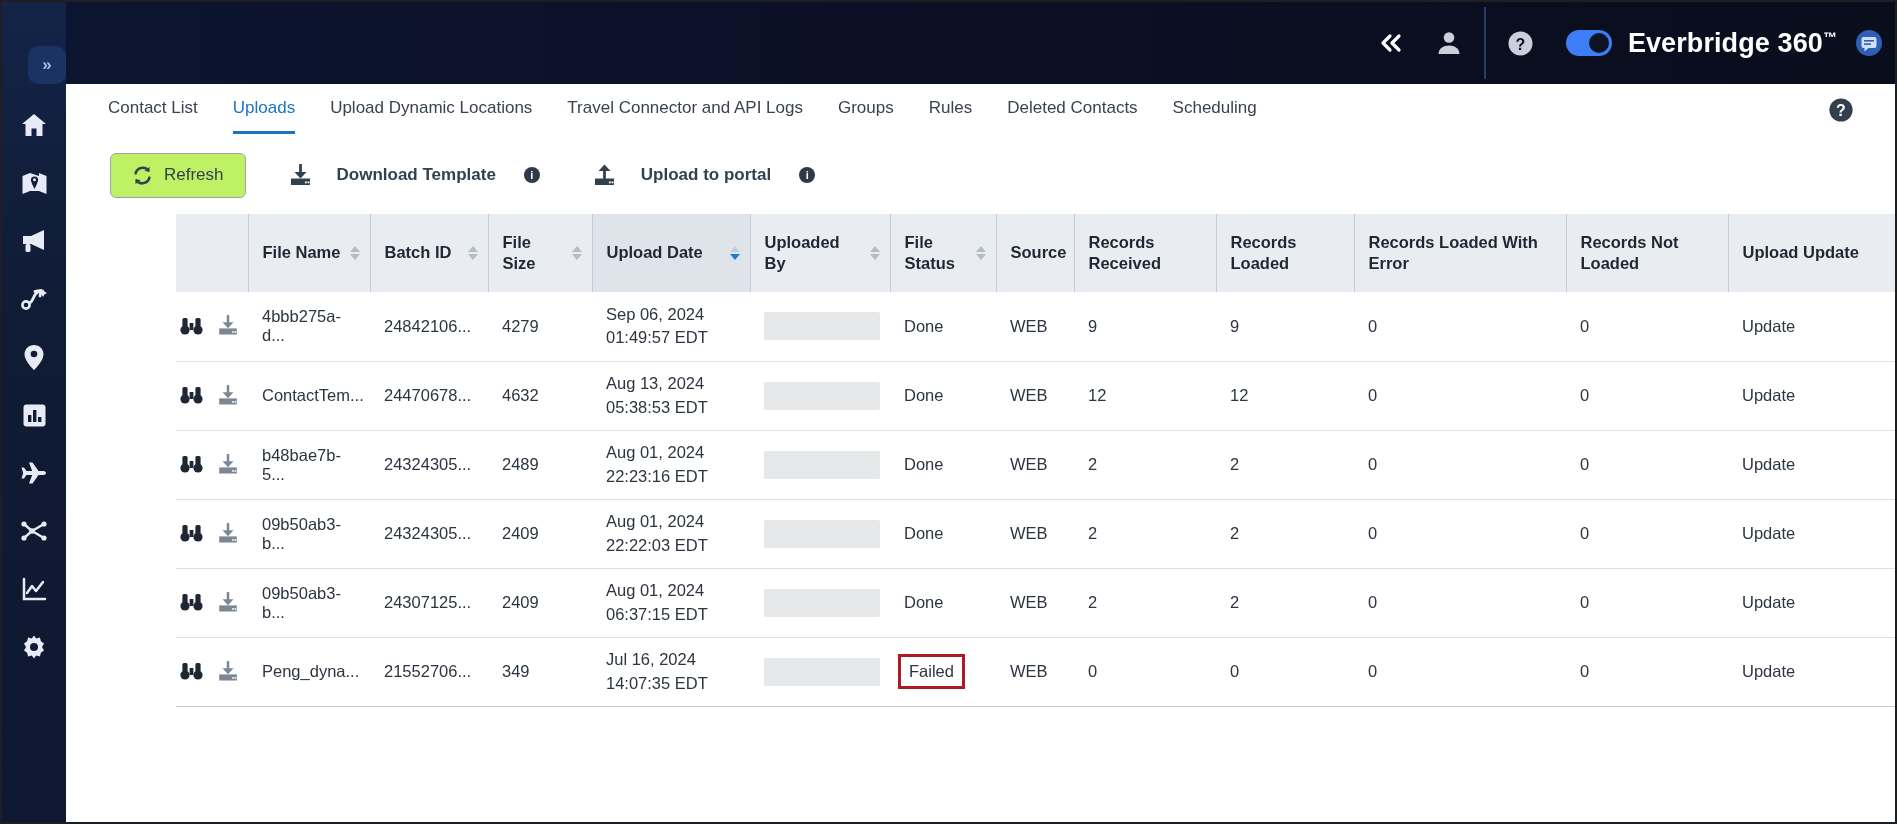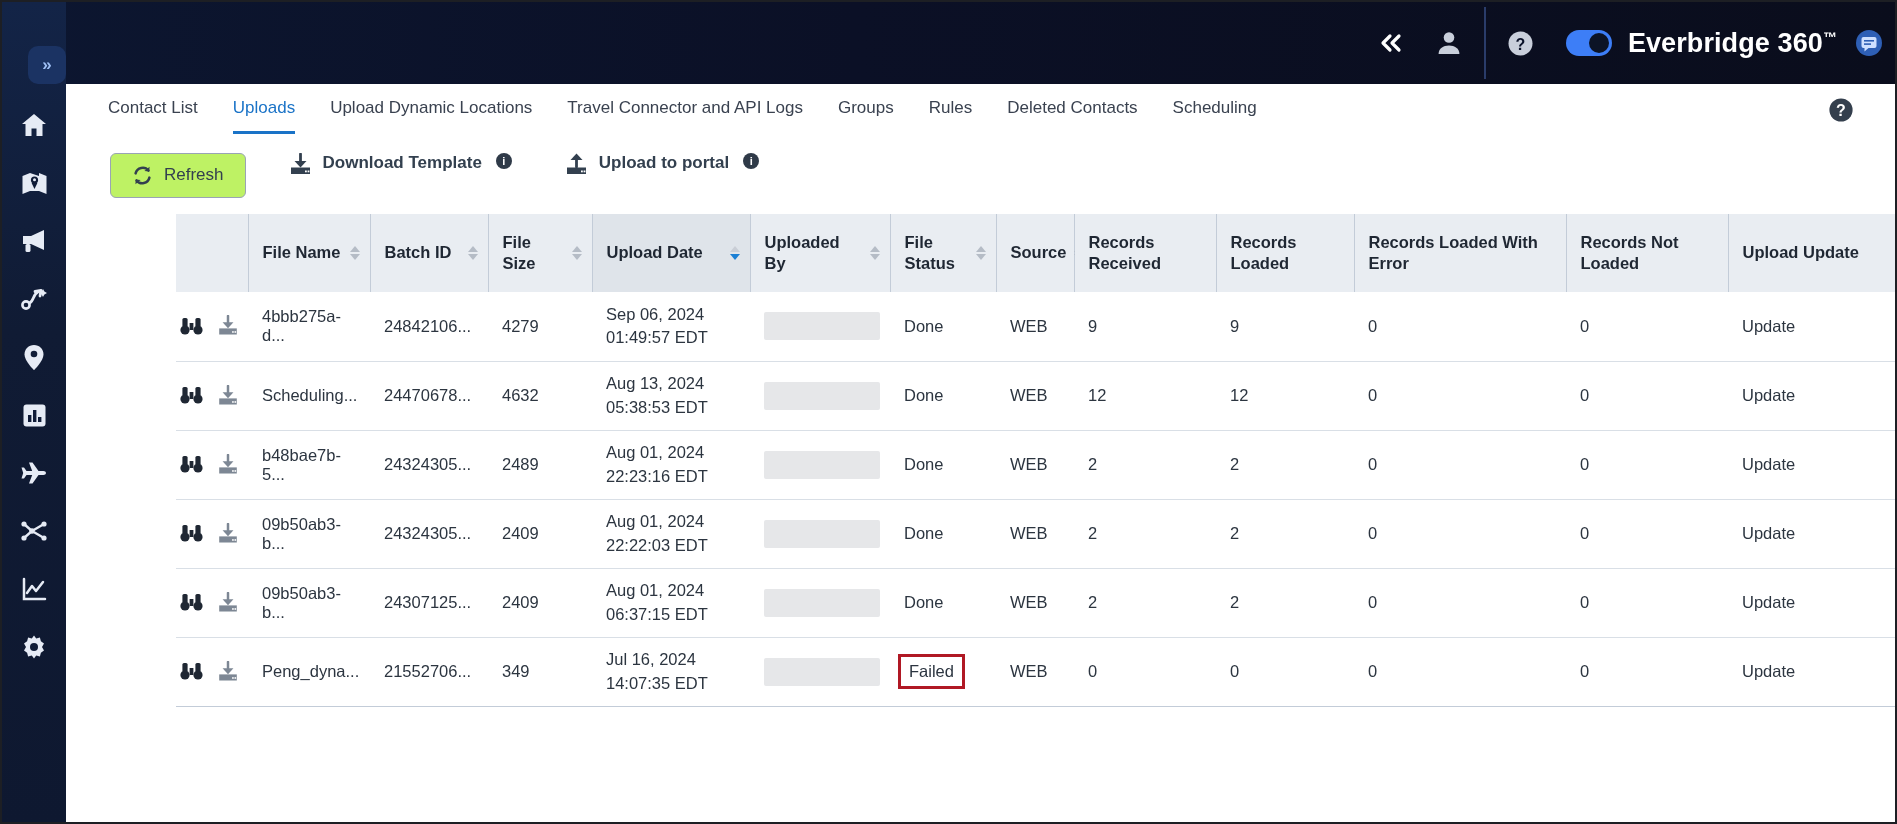--- a/index.html
+++ b/index.html
@@ -119,21 +119,21 @@
     width: 1833px; height: 58px;
     display: flex; align-items: center; padding-left: 44px;
   }
   .btn-refresh {
     display: flex; align-items: center; gap: 11px;
     height: 45px; padding: 0 21px;
     border: 1px solid #9aa4b4; border-radius: 6px;
     color: #33404f; font-size: 17px; background: #bef264;
   }
   .btn-flat {
-    display: flex; gap: 11px;
+    display: flex; align-items: center; gap: 25px;
     height: 45px; padding: 0 10px; margin-left: 33px;
     color: #33404f; font-size: 17px; font-weight: bold;
   }
   .info-dot {
     width: 16px; height: 16px; border-radius: 50%;
     background: #2f3a48; color: #fff; font-size: 11px; font-weight: bold;
     display: inline-flex; align-items: center; justify-content: center;
     margin-left: 3px; flex: none;
   }
 
@@ -587,21 +587,21 @@
                     <svg width="22" height="22" viewBox="0 0 23 23">
                       <path d="M11.5 1 L11.5 10" stroke="#7d8794" stroke-width="2.6" stroke-linecap="round" fill="none"></path>
                       <path d="M5.8 7.5 L11.5 13.8 L17.2 7.5 Z" fill="#7d8794"></path>
                       <path d="M2.3 14 L2.3 20.4 L20.7 20.4 L20.7 14" fill="#7d8794"></path>
                       <rect x="15.8" y="16.9" width="1.7" height="1.7" fill="#ffffff"></rect>
                       <rect x="18.3" y="16.9" width="1.7" height="1.7" fill="#ffffff"></rect>
                     </svg>
                   </span>
                 </div>
               </td>
-              <td>Scheduling...</td>
+              <td>ContactTem...</td>
               <td>24470678...</td>
               <td>4632</td>
               <td class="date-cell">
                 <div>Aug 13, 2024</div>
                 <div>05:38:53 EDT</div>
               </td>
               <td>
                 <span class="redacted"></span>
               </td>
               <td><span>Done</span></td>

